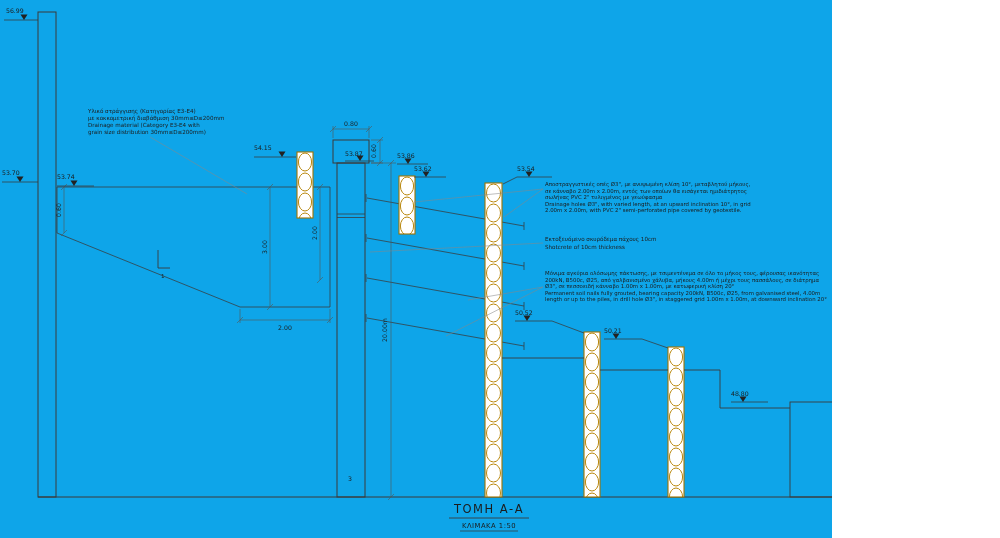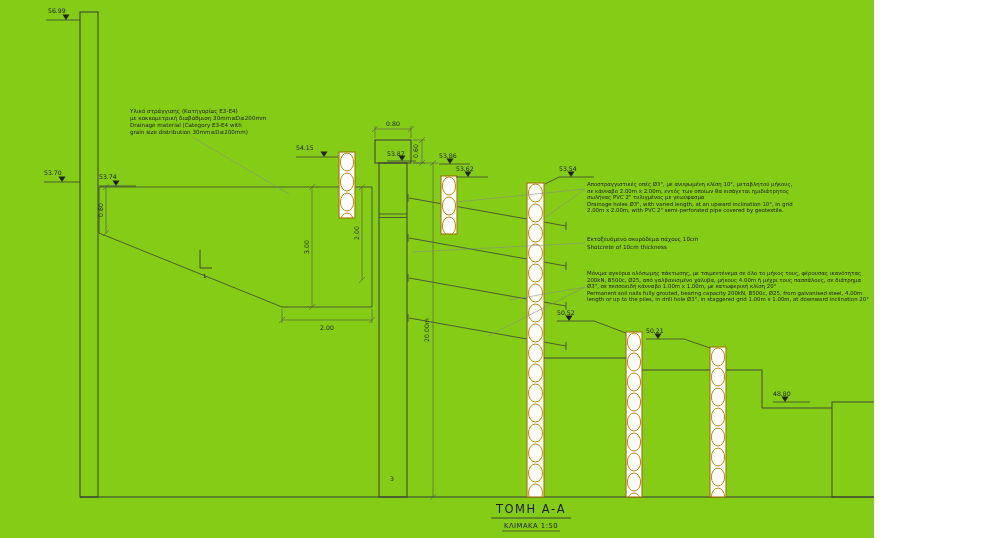--- a/index.html
+++ b/index.html
@@ -1,16 +1,16 @@
 <!DOCTYPE html>
 <html><head>
 <meta charset="utf-8">
 <style>
   html,body{margin:0;padding:0;background:#ffffff;}
-  .stage{width:832px;height:538px;position:relative;background:#84cc16;font-family:"DejaVu Sans",sans-serif;overflow:hidden;padding-left:42px;}
+  .stage{width:832px;height:538px;position:relative;background:#0ea5e9;font-family:"DejaVu Sans",sans-serif;overflow:hidden;}
   svg{display:block;}
   svg text{font-family:"DejaVu Sans",sans-serif;fill:#1c1c1c;stroke:none;}
   .t6{font-size:6.2px;}
   .t55{font-size:5.6px;}
   .t5{font-size:5.4px;}
   .ttl{font-size:11.5px;letter-spacing:1.5px;}
   .tsc{font-size:6.8px;letter-spacing:0.5px;}
   .s1{stroke:#3a3a3a;stroke-width:1;fill:none;}
   .s09{stroke:#3a3a3a;stroke-width:0.9;fill:none;}
   .s07{stroke:#3a3a3a;stroke-width:0.75;fill:none;}

